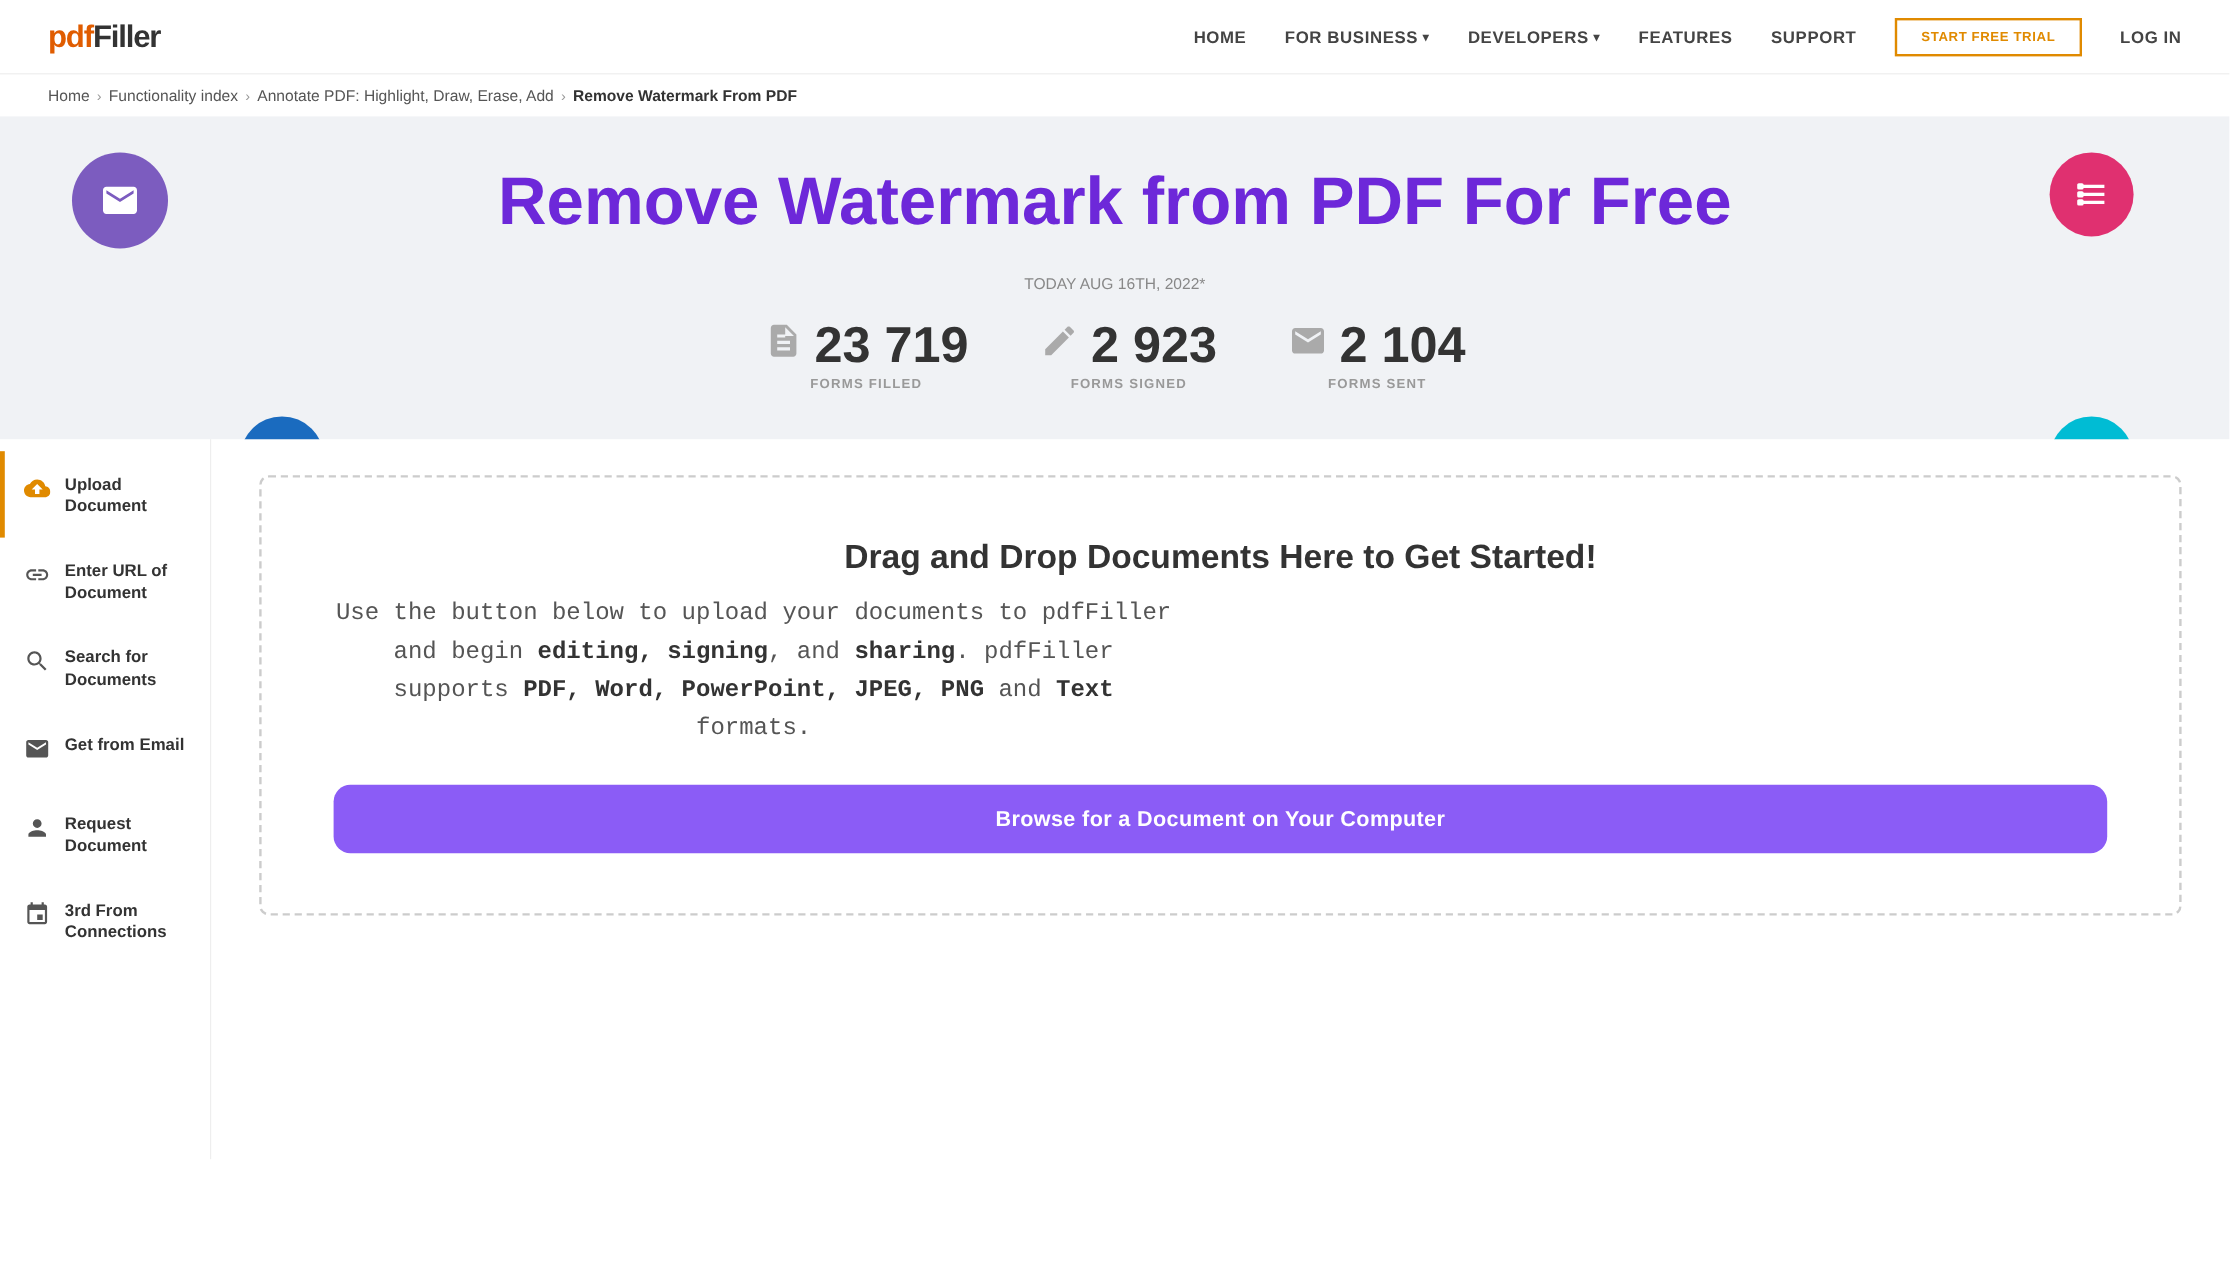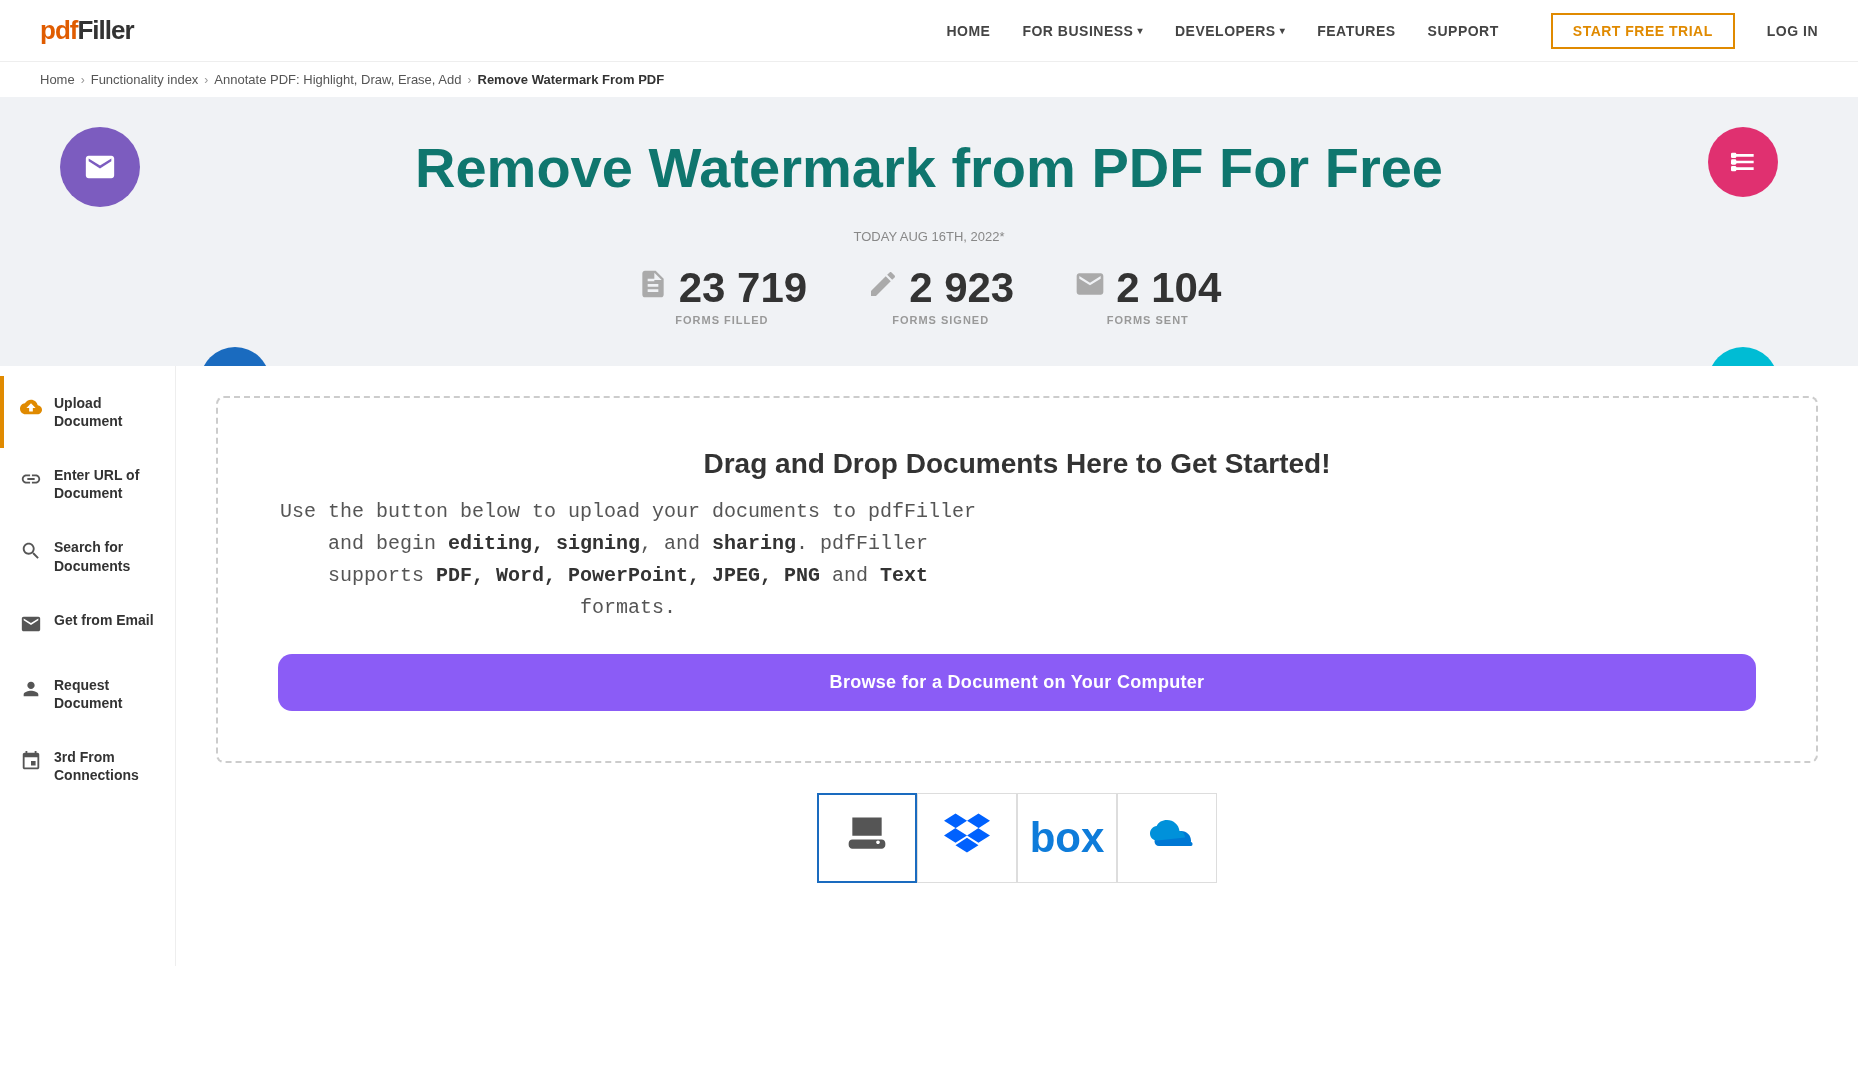--- a/index.html
+++ b/index.html
@@ -12,42 +12,41 @@
       border-bottom: 1px solid #eee; position: relative; z-index: 10;
     }
     .logo { display: flex; align-items: center; cursor: pointer; }
     .logo-pdf { color: #e05c00; font-size: 26px; font-weight: 900; letter-spacing: -1px; }
     .logo-filler { color: #333; font-size: 26px; font-weight: 900; letter-spacing: -1px; }
     .nav-links { display: flex; align-items: center; gap: 32px; }
     .nav-link { font-size: 14px; font-weight: 600; color: #444; text-decoration: none; cursor: pointer; letter-spacing: 0.5px; }
     .nav-dropdown { display: flex; align-items: center; gap: 4px; }
     .nav-trial-btn {
       border: 2px solid #e08a00; color: #e08a00; background: #fff;
-      padding: 8px 20px; font-size: 14px; font-weight: 700; cursor: pointer;
+      padding: 8px 20px; font-size: 11px; font-weight: 700; cursor: pointer;
       letter-spacing: 0.5px;
-      margin-left: 20px;
     }
     .chevron { font-size: 10px; color: #444; }
 
     
     .breadcrumb {
       padding: 10px 40px; font-size: 13px; color: #666;
       display: flex; align-items: center; gap: 6px;
       background: #fff;
     }
     .breadcrumb a { color: #555; text-decoration: none; cursor: pointer; }
     .breadcrumb-sep { color: #999; font-size: 12px; }
     .breadcrumb-current { color: #333; font-weight: 600; }
 
     
     .hero {
       background: #f0f2f5; padding: 30px 40px 40px;
       text-align: center; position: relative; overflow: hidden;
     }
-    .hero-title { font-size: 56px; font-weight: 900; color: #0f766e; line-height: 1.1; margin-bottom: 30px; margin-top: 10px; }
+    .hero-title { font-size: 56px; font-weight: 900; color: #6d28d9; line-height: 1.1; margin-bottom: 30px; margin-top: 10px; }
     .hero-stats { display: flex; justify-content: center; align-items: center; gap: 60px; margin-top: 10px; }
     .stat-item { display: flex; flex-direction: column; align-items: center; }
     .stat-row { display: flex; align-items: center; gap: 10px; }
     .stat-icon { font-size: 28px; color: #888; }
     .stat-number { font-size: 42px; font-weight: 700; color: #333; }
     .stat-label { font-size: 11px; font-weight: 600; color: #999; letter-spacing: 1px; margin-top: 2px; }
     .stat-date { font-size: 13px; color: #888; font-weight: 500; margin-bottom: 20px; }
 
     
     .float-circle {
@@ -254,41 +253,14 @@
 
   <div class="drop-zone-container">
     <div class="drop-zone">
       <h2 class="drop-title">Drag and Drop Documents Here to Get Started!</h2>
       <p class="drop-desc">
         <span>Use the button below to upload your documents to pdfFiller and begin </span><strong>editing, signing</strong><span>, and </span><strong>sharing</strong><span>. pdfFiller supports </span><strong>PDF, Word, PowerPoint, JPEG, PNG</strong><span> and </span><strong>Text</strong><span> formats.</span>
       </p>
       <button class="browse-btn">Browse for a Document on Your Computer</button>
     </div>
 
-    <div class="cloud-icons">
-      <div class="cloud-icon-box active-box">
-        <span class="computer-icon">
-          <svg width="44" height="44" viewBox="0 0 24 24" fill="#555">
-              <path d="M20 3H4v10h16V3zm0 12H4c-1.1 0-2 .9-2 2v1c0 1.1.9 2 2 2h16c1.1 0 2-.9 2-2v-1c0-1.1-.9-2-2-2zm-2 2.5c-.55 0-1-.45-1-1s.45-1 1-1 1 .45 1 1-.45 1-1 1z"></path>
-            </svg>
-        </span>
-      </div>
-      <div class="cloud-icon-box">
-        <span class="dropbox-blue" style="font-size:40px;">
-          <svg width="46" height="46" viewBox="0 0 528 512" fill="#0061fe">
-              <path d="M264.4 116.3l-132 84.3 132 84.3-132 84.3L0 284.1l132.3-84.3L0 116.3 132.3 32l132.1 84.3zM131.6 395.7l132-84.3 132 84.3-132 84.3-132-84.3zm132.8-111.6l132-84.3-132-84.3L396.1 32 528 116.3l-132.3 84.3L528 284.9l-132.3 84.3-131.3-85.1z"></path>
-            </svg>
-        </span>
-      </div>
-      <div class="cloud-icon-box">
-        <span class="box-blue">box</span>
-      </div>
-      <div class="cloud-icon-box">
-        <span>
-          <svg width="52" height="36" viewBox="0 0 52 36" fill="none">
-            <path d="M31.5 18.5C31.5 18.5 34 13 40 13c6 0 10 4.5 10 9.5 0 .5 0 1-.1 1.5H50c2 0 2 4 0 4H18c-2.5 0-4.5-2-4.5-4.5 0-2.2 1.6-4.1 3.7-4.4C18 12 23 8 29 9.5c1.5.4 2.8 1.1 3.9 2.1" fill="#0078d4"></path>
-            <path d="M16 22.5C12 22.5 9 19.5 9 15.5c0-3.8 2.9-7 6.7-7.4C17.1 4.2 21.3 2 26 2c6.5 0 11.8 4.7 12.5 11C41.7 13.3 44 16.2 44 19.5" fill="#0091da"></path>
-          </svg>
-        </span>
-      </div>
-    </div>
   </div>
 </div>
 
 </body></html>

